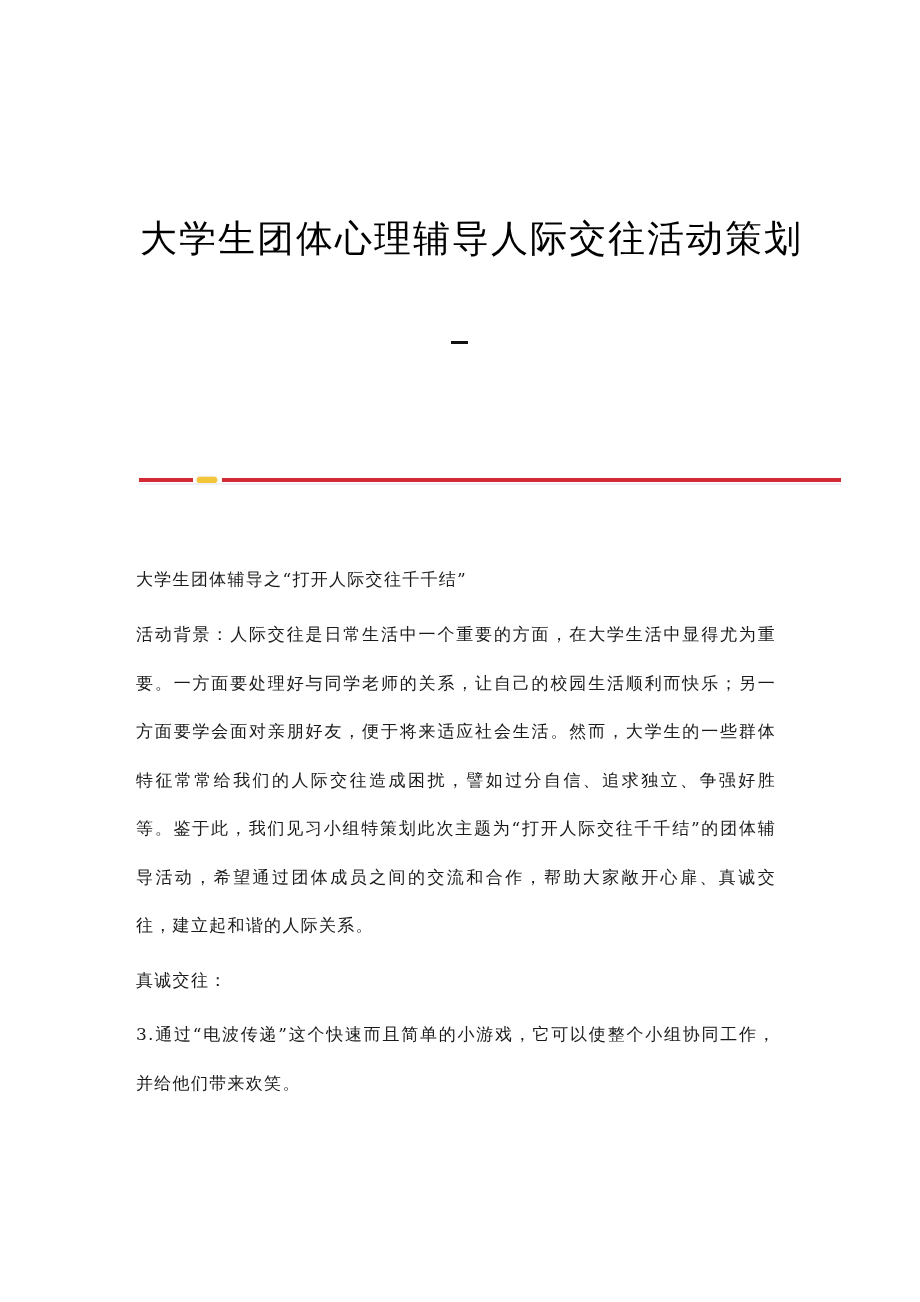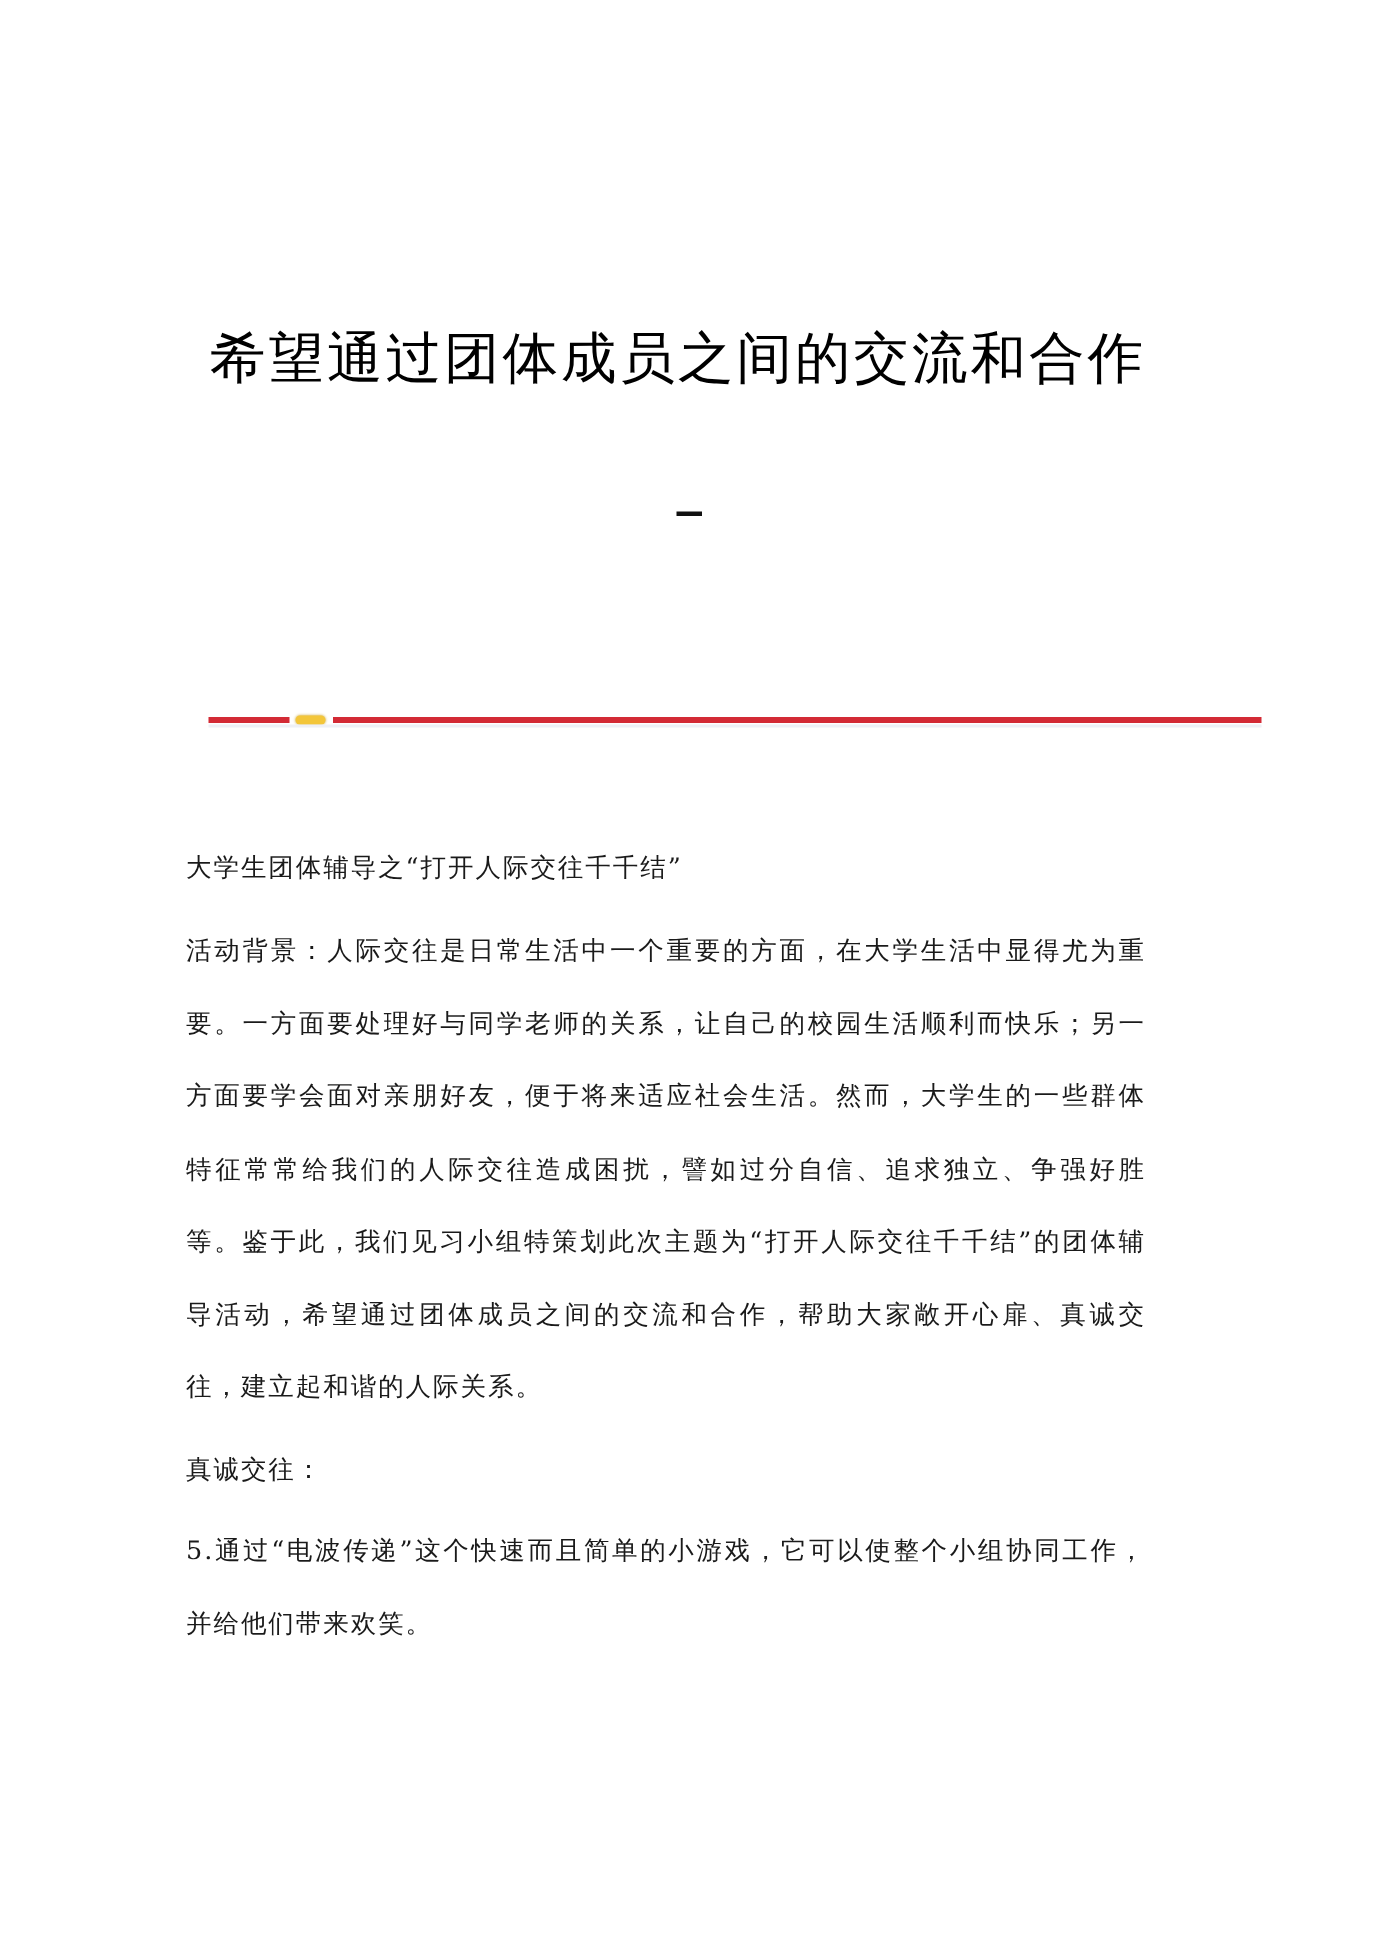--- a/index.html
+++ b/index.html
@@ -8,38 +8,38 @@
   .title { position: absolute; left: 140px; top: 214px; width: 640px;
            font-family: "DejaVu Sans", sans-serif; font-size: 37px; line-height: 50px;
            letter-spacing: 2px; white-space: nowrap; color: #000; }
   .dash { position: absolute; left: 451px; top: 341px; width: 17px; height: 3px; background: #111; }
   .divider { position: absolute; left: 139px; top: 478px; width: 702px; height: 6px; }
   .divider .seg-left { position: absolute; left: 0; top: 0; width: 54px; height: 4px; background: #d32a35; }
   .divider .ornament { position: absolute; left: 58px; top: -1px; width: 20px; height: 6px;
                        background: #f3c63a; border-radius: 3px; box-shadow: 0 0 2px #c9a22a; }
   .divider .seg-right { position: absolute; left: 83px; top: 0; width: 619px; height: 4px; background: #d32a35; }
   .divider .shadow { position: absolute; left: 0; top: 5px; width: 702px; height: 2px; background: #eef0f6; }
-  .para { position: absolute; left: 124px; width: 640px; font-size: 17px; line-height: 48.5px;
+  .para { position: absolute; left: 136px; width: 640px; font-size: 17px; line-height: 48.5px;
           letter-spacing: 1.3px; color: #1a1a1a; text-align: justify; }
   .p1 { top: 555px; }
   .p2 { top: 610px; }
   .p3 { top: 956px; }
   .p4 { top: 1010px; }
 </style>
 </head>
 <body>
 
 <div>
-  <div class="title">希望通过团体成员之间的交流和合作</div>
+  <div class="title">大学生团体心理辅导人际交往活动策划</div>
   <div class="dash"></div>
 
   <div class="divider">
     <div class="seg-left"></div>
     <div class="ornament"></div>
     <div class="seg-right"></div>
     <div class="shadow"></div>
   </div>
 
   <div class="para p1">大学生团体辅导之“打开人际交往千千结”</div>
   <div class="para p2">活动背景：人际交往是日常生活中一个重要的方面，在大学生活中显得尤为重要。一方面要处理好与同学老师的关系，让自己的校园生活顺利而快乐；另一方面要学会面对亲朋好友，便于将来适应社会生活。然而，大学生的一些群体特征常常给我们的人际交往造成困扰，譬如过分自信、追求独立、争强好胜等。鉴于此，我们见习小组特策划此次主题为“打开人际交往千千结”的团体辅导活动，希望通过团体成员之间的交流和合作，帮助大家敞开心扉、真诚交往，建立起和谐的人际关系。</div>
   <div class="para p3">真诚交往：</div>
-  <div class="para p4">5.通过“电波传递”这个快速而且简单的小游戏，它可以使整个小组协同工作，并给他们带来欢笑。</div>
+  <div class="para p4">3.通过“电波传递”这个快速而且简单的小游戏，它可以使整个小组协同工作，并给他们带来欢笑。</div>
 </div>
 
 </body></html>

